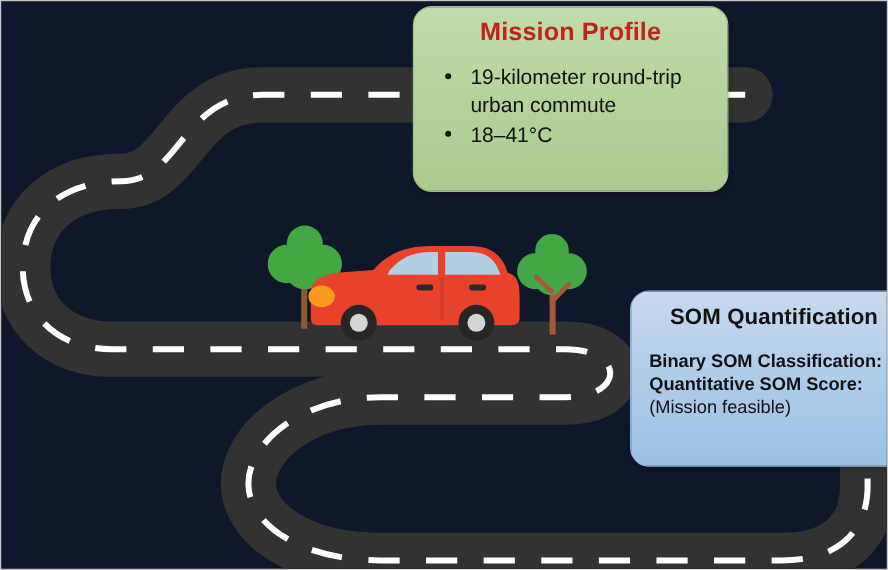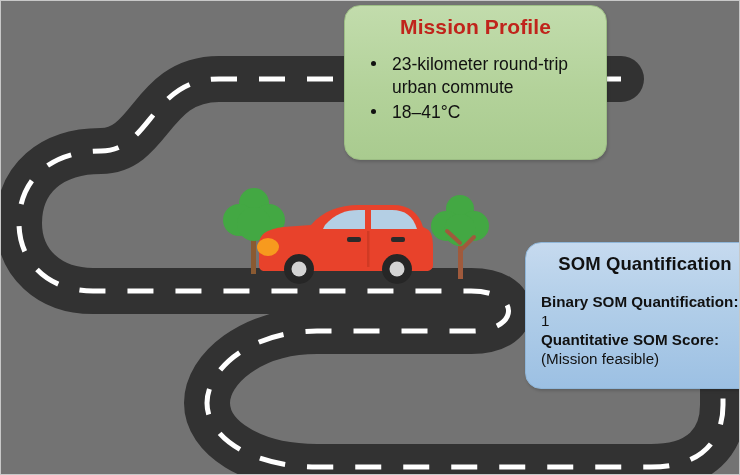--- a/index.html
+++ b/index.html
@@ -7,21 +7,21 @@
     padding: 0;
     background: #ffffff;
   }
   body {
     font-family: "Liberation Sans", sans-serif;
   }
   #figure {
     position: relative;
     width: 740px;
     height: 475px;
-    background: #737373;
+    background: #0f172a;
     box-sizing: border-box;
     border: 1px solid #c8c8c8;
     overflow: hidden;
   }
   #road-layer {
     position: absolute;
     left: 0;
     top: 0;
     width: 740px;
     height: 475px;
@@ -223,33 +223,33 @@
       <circle cx="144" cy="70" r="15" fill="#262626"></circle>
       <circle cx="144" cy="70" r="7.5" fill="#d4d4d4"></circle>
     </g>
   </svg>
 
   <div class="callout" id="mission-box">
     <div id="mission-title">Mission Profile</div>
     <ul id="mission-list">
       <li>
         <span class="bullet"></span>
-        <span>23-kilometer round-trip urban commute</span>
+        <span>19-kilometer round-trip urban commute</span>
       </li>
       <li>
         <span class="bullet"></span>
         <span>18–41°C</span>
       </li>
     </ul>
   </div>
 
   <div class="callout" id="som-box">
     <div id="som-title">SOM Quantification</div>
     <div class="som-line">
-      <b>Binary SOM Quantification:</b>
+      <b>Binary SOM Classification:</b>
       <span>1</span>
     </div>
     <div class="som-line">
       <b>Quantitative SOM Score:</b>
     </div>
     <div class="som-line">(Mission feasible)</div>
   </div>
 
 </div>
 

